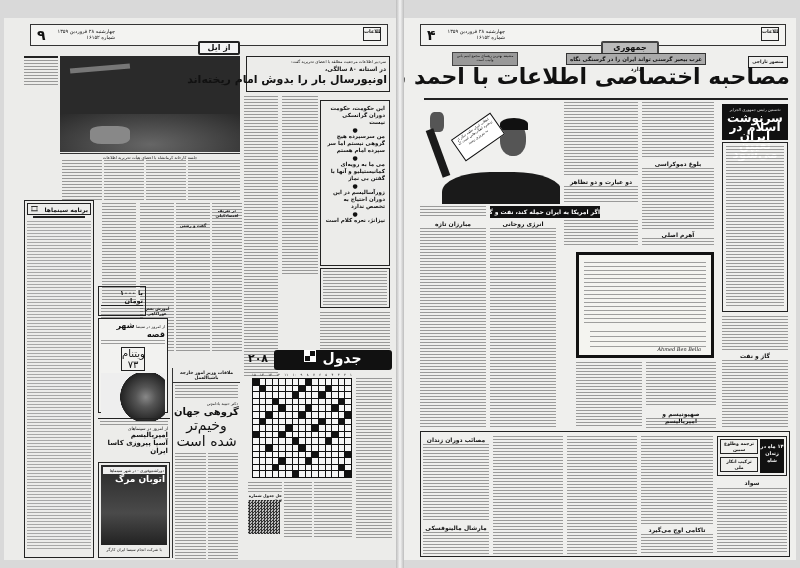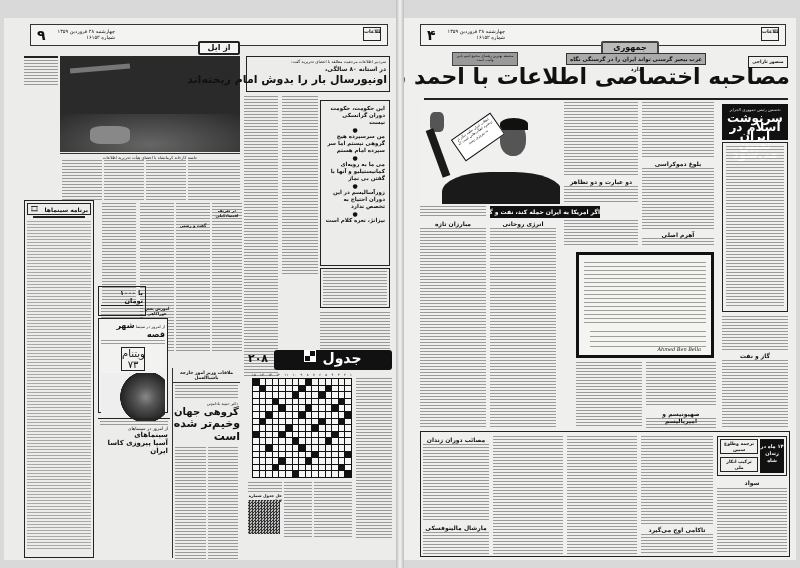--- a/index.html
+++ b/index.html
@@ -109,31 +109,38 @@
 
   <div class="abs" style="left:94px;top:300px;width:70px;height:95px;border:1px solid #222;padding:2px;background:#f2f2f0">
     <div class="rtl" style="font-size:4px"><span>از امروز در سینما</span> <b style="font-size:8px">شهر قصه</b></div>
     <div class="lines" style="height:6px;margin:1px 0"></div>
     <div style="border:1px solid #222;text-align:center;font-size:10px;font-weight:normal;margin:1px 20px">ویتنام ۷۳</div>
     <div class="photo" style="height:48px;margin-top:2px;background:radial-gradient(circle at 70% 50%,#888 0,#555 20%,#222 50%,#eee 51%,#eee 100%)"></div>
   </div>
 
   <div class="abs" style="left:94px;top:400px;width:72px;height:40px;border-top:1px solid #222;padding:2px">
     <div class="lines" style="height:5px"></div>
-    <div class="rtl" style="font-size:4.5px"><span>از امروز در سینماهای</span> <b style="font-size:7px">سینماهای</b></div>
+    <div class="rtl" style="font-size:4.5px"><span>از امروز در سینماهای</span> <b style="font-size:7px">امپریالیسم</b></div>
     <div class="rtl" style="font-size:7px;font-weight:bold">آسیا پیروزی کاسا ایران</div>
   </div>
 
+  <div class="abs" style="left:94px;top:444px;width:72px;height:96px;border:1px solid #222;padding:2px">
+    <div class="photo" style="height:80px;padding:2px;background:linear-gradient(180deg,#2a2a2a,#4a4a4a 60%,#222)">
+      <div class="rtl" style="font-size:4px;color:#fff;background:#eee;color:#111;padding:1px">دورلشتیوفوری - در شهر سینماها</div>
+      <div class="rtl" style="font-size:9px;font-weight:bold;color:#fff">اتوبان مرگ</div>
+    </div>
+    <div class="rtl" style="font-size:4px;text-align:center;margin-top:2px">با شرکت انجام سینما ایران کارگر</div>
+  </div>
 
   <div class="abs" style="left:168px;top:350px;width:68px;height:190px;border-left:1px solid #333">
     <div class="rtl" style="font-size:4.5px;font-weight:bold;text-align:center;border-bottom:1px solid #333;padding:2px">ملاقات وزیر امور خارجه باشیاالعمل</div>
     <div class="lines" style="height:14px;margin:2px"></div>
     <div class="rtl" style="font-size:4px;padding:0 2px">دکتر حبیبه بادامچی</div>
     <div class="rtl" style="font-size:10px;font-weight:bold;text-align:center">گروهی جهان</div>
-    <div class="rtl" style="font-size:11px;font-weight:bold;">وخیم‌تر شده است</div>
+    <div class="rtl" style="font-size:14px;font-weight:normal;text-align:center">وخیم‌تر شده است</div>
     <div style="display:flex;gap:2px;margin-top:4px;padding:0 2px">
       <div class="lines" style="flex:1;height:120px"></div>
       <div class="lines" style="flex:1;height:120px"></div>
     </div>
   </div>
 
   <div class="abs" style="left:240px;top:332px;width:150px;height:190px">
     <div class="abs" style="left:0;top:2px;width:28px;font-size:11px;font-weight:bold;text-align:center">۲۰۸</div>
     <div class="abs black-box" style="left:30px;top:0;width:118px;height:20px;border-radius:3px;display:flex;justify-content:center;gap:6px">
       <span style="display:inline-grid;grid-template-columns:1fr 1fr;width:12px;height:12px;border:1px solid #fff">

